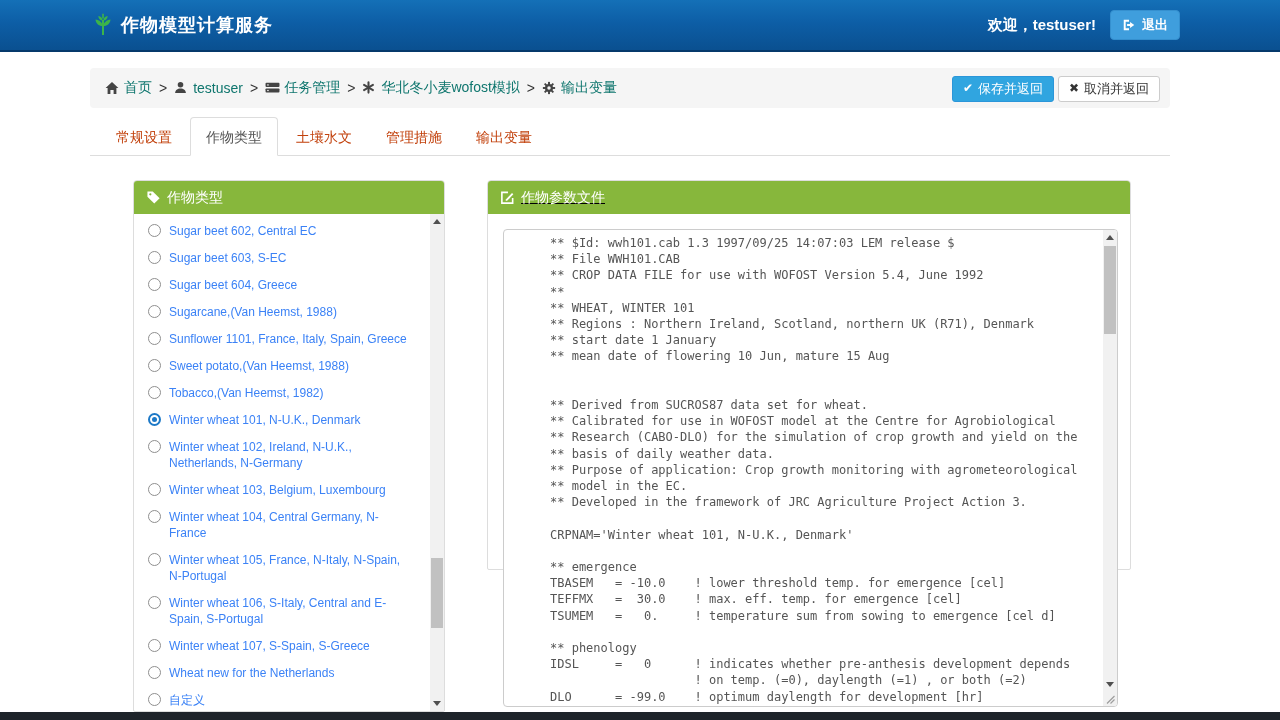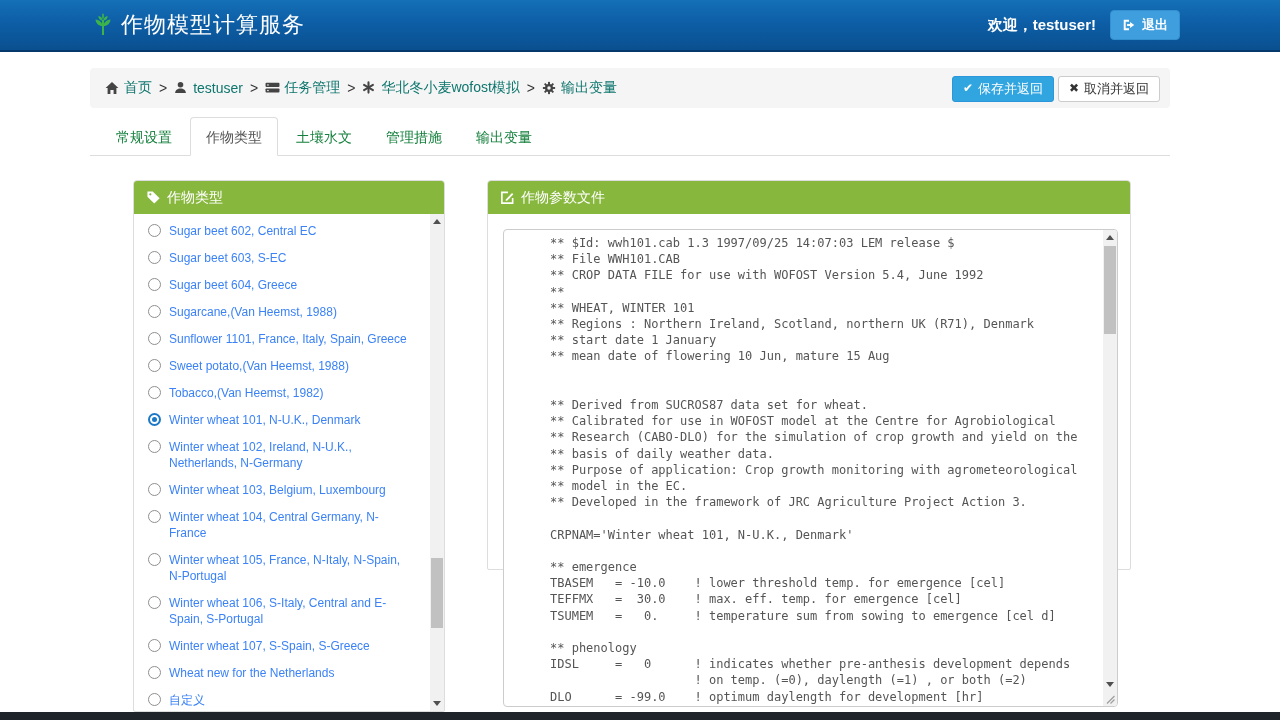--- a/index.html
+++ b/index.html
@@ -6,21 +6,21 @@
   html,body { width:1280px; height:720px; overflow:hidden; background:#fff;
               font-family:"Liberation Sans", sans-serif; }
   .stage { position:relative; width:1280px; height:720px; background:#fff; }
 
   
   .app-header { position:absolute; left:0; top:0; width:1280px; height:52px;
     background:linear-gradient(180deg,#1470b7 0%,#0d5ea6 45%,#0a5090 100%);
     border-bottom:2px solid #05396b; display:flex; align-items:center; justify-content:space-between;
     padding:0 100px 0 93px; }
   .brand { display:flex; align-items:center; gap:8px; }
-  .brand-title { color:#fff; font-size:22px; font-weight:normal; letter-spacing:1px; }
+  .brand-title { color:#fff; font-size:18px; font-weight:bold; letter-spacing:1px; }
   .header-right { display:flex; align-items:center; gap:14px; }
   .welcome { color:#fff; font-size:15px; font-weight:bold; }
   .logout-btn { display:flex; align-items:center; gap:6px; background:#3f9edd;
     border:1px solid #3590cf; border-radius:4px; color:#fff; font-size:13px; font-weight:bold;
     padding:5px 11px; cursor:pointer; font-family:inherit; }
 
   
   .breadcrumb-bar { position:absolute; left:90px; top:68px; width:1080px; height:40px;
     background:#f5f5f5; border-radius:4px; display:flex; align-items:center;
     padding:0 180px 0 15px; font-size:14px; color:#333; }
@@ -31,30 +31,30 @@
   .crumb-actions { position:absolute; right:10px; top:8px; display:flex; gap:4px; }
   .btn { font-family:inherit; font-size:13px; border-radius:3px; padding:3px 10px 4px;
     cursor:pointer; display:flex; align-items:center; gap:5px; line-height:17px; }
   .btn-save { background:#30a5e0; border:1px solid #2b96d9; color:#fff; }
   .btn-cancel { background:#fff; border:1px solid #ccc; color:#333; }
   .btn .glyph { font-size:12px; }
 
   
   .tabs { position:absolute; left:90px; top:117px; width:1080px; height:39px;
     border-bottom:1px solid #ddd; display:flex; padding-left:10px; }
-  .tab { font-size:14px; padding:10px 15px; color:#15803d; cursor:pointer; margin-right:2px;
+  .tab { font-size:14px; padding:10px 15px; color:#c2410c; cursor:pointer; margin-right:2px;
     border:1px solid transparent; border-radius:4px 4px 0 0; line-height:18px; }
   .tab.active { background:#fff; border-color:#ddd; border-bottom-color:#fff; color:#555;
     margin-bottom:-1px; cursor:default; }
 
   
   .panel { position:absolute; top:180px; background:#fff; border:1px solid #ddd;
     border-radius:4px 4px 2px 2px; }
   .panel-left  { left:133px; width:312px; height:532px; }
-  .panel-right { left:487px; width:644px; height:390px; }
+  .panel-right { left:487px; width:644px; height:390px;text-decoration:underline; }
   .panel-head { height:33px; background:#87b73c; border-radius:3px 3px 0 0; color:#fff;
     display:flex; align-items:center; gap:6px; padding:0 12px; font-size:14px; }
   .panel-body { position:relative; height:497px; overflow:hidden; }
 
   
   .crop-list { padding:9px 20px 9px 14px; }
   .crop-item { display:flex; gap:8px; margin-bottom:11px; cursor:pointer; }
   .radio { width:13px; height:13px; border-radius:50%; border:1px solid #8f8f8f;
     background:#fff; flex:none; margin-top:1px; position:relative; }
   .radio.checked { border:2px solid #1d79c7; }

